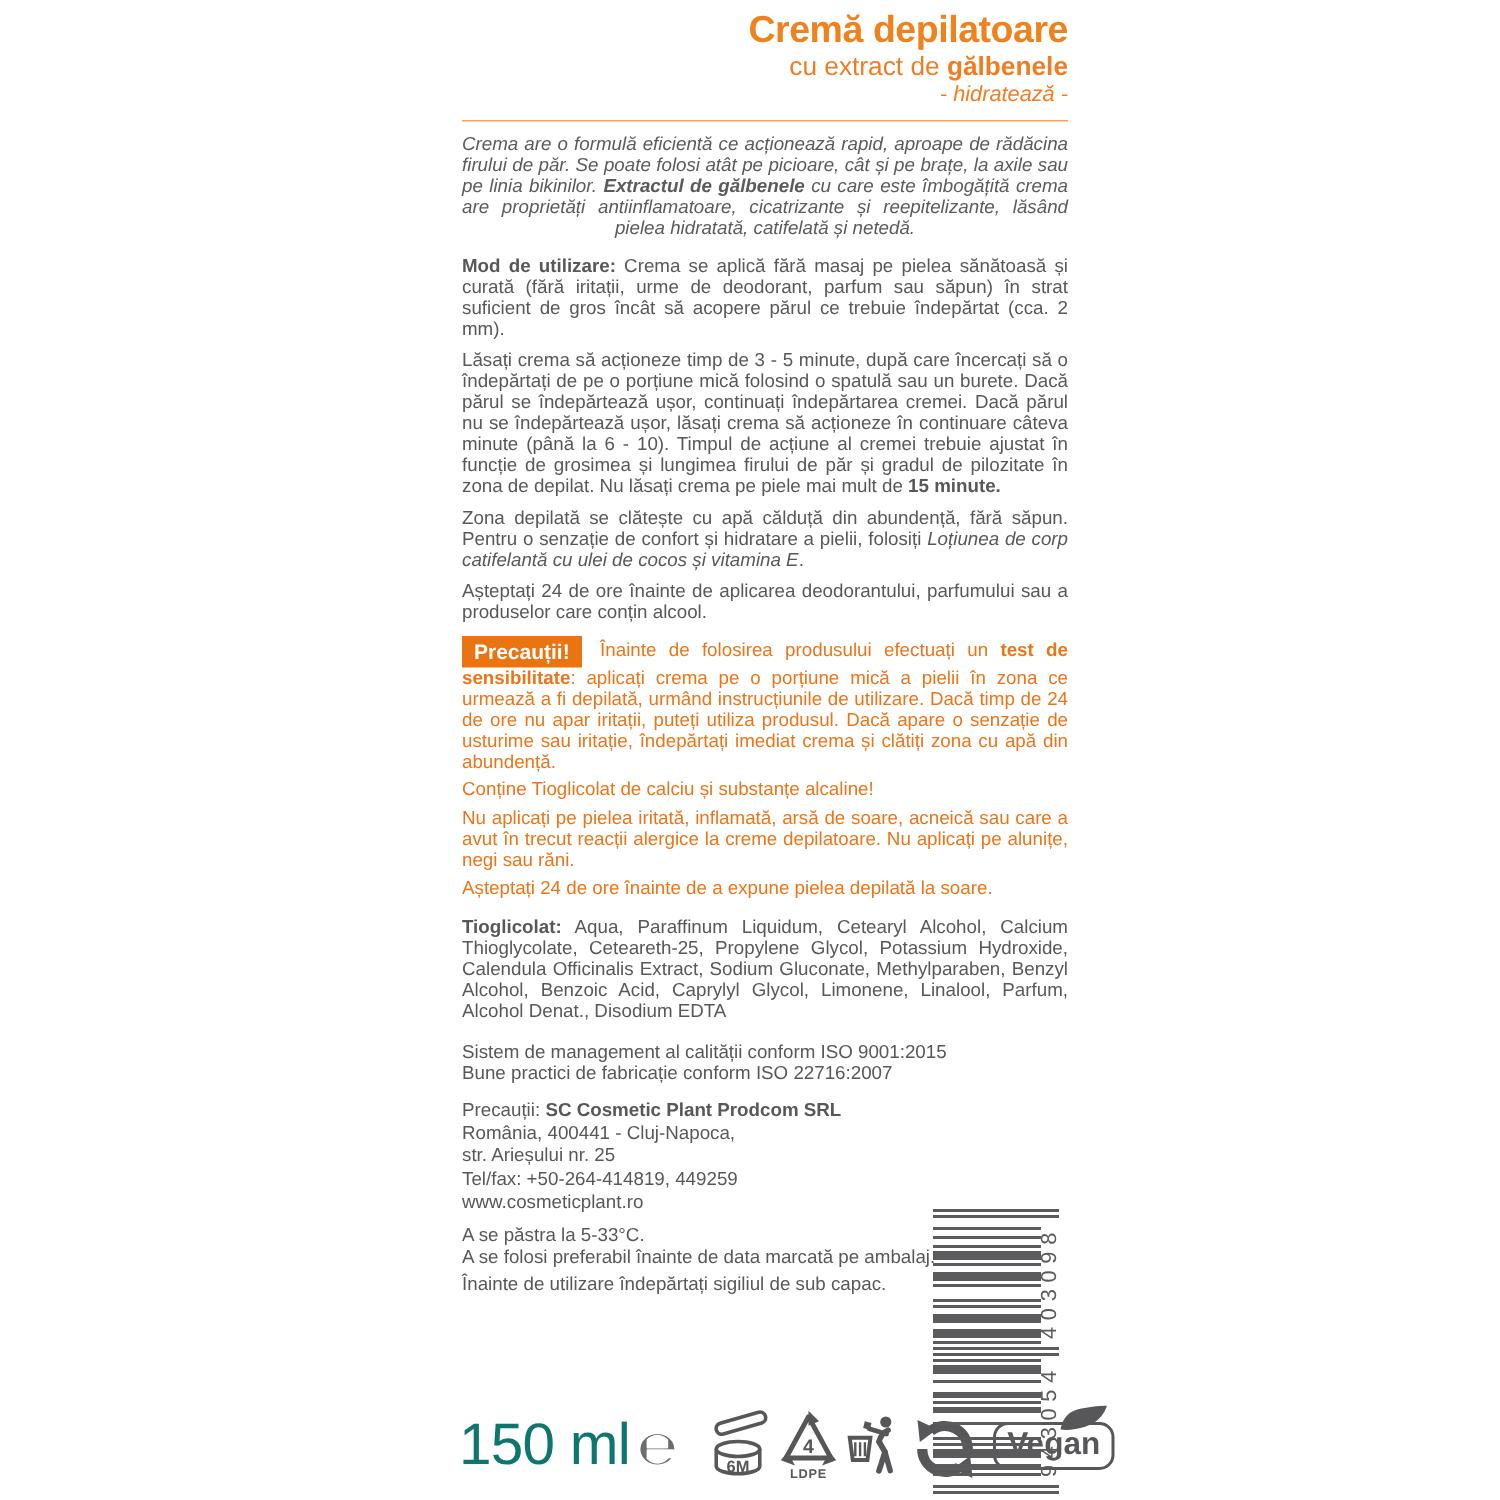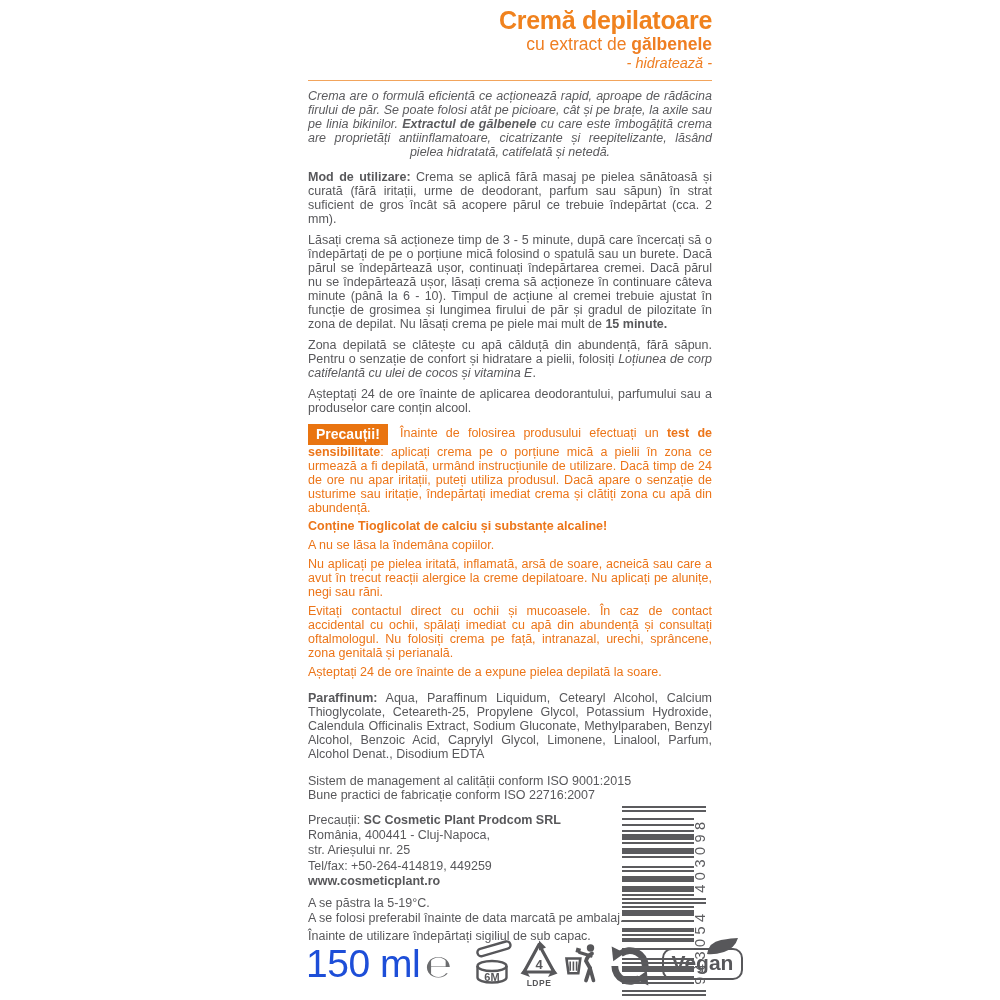--- a/index.html
+++ b/index.html
@@ -20,33 +20,33 @@
   .p { text-align:justify; margin-top:7px; }
   .intro { margin-top:8px; font-style:italic; text-align:justify; text-align-last:center; color:#5b5b5e; }
   .intro b { font-weight:bold; }
   .u1 { margin-top:11px; }
   b.lead { font-weight:bold; }
 
   
   .prec { margin-top:9px; color:#EC7519; }
   .prec .p, .prec .pi { color:#EC7519; }
   .badge { display:inline-block; background:#E97410; color:#fff; font-weight:bold; font-size:14px; line-height:16px; padding:2px 8px 3px; margin-right:4px; vertical-align:-2px; }
-  .contains { font-weight:bold; margin-top:4px; }
+  .contains { font-weight:normal; margin-top:4px; }
   .pi { text-align:justify; margin-top:5px; }
 
   .ingr { margin-top:12px; }
   .qual { margin-top:14px; line-height:13.5px; }
   .prod { margin-top:11px; line-height:15.2px; }
   .prod b { font-weight:bold; }
   .stor { margin-top:7px; line-height:15.2px; }
   .stor .s3 { margin-top:3px; }
 
   
   .footer { position:absolute; left:306px; top:934px; height:60px; display:flex; align-items:center; }
-  .vol { font-size:39px; color:#1d4ed8; letter-spacing:-0.5px; white-space:nowrap; }
+  .vol { font-size:39px; color:#0f766e; letter-spacing:-0.5px; white-space:nowrap; }
   .emark { font-family:"DejaVu Sans",sans-serif; font-size:31px; color:#6b6c6e; margin-left:5px; margin-top:4px; }
   .icons { display:flex; align-items:flex-end; margin-left:14px; }
   .icons > span { display:inline-flex; margin-left:5px; }
   .vegan { position:relative; margin-left:10px; border:2.6px solid #57575a; border-radius:10px; padding:0px 8px 2px; color:#57575a; font-weight:bold; font-size:21px; line-height:26px; background:#fff; }
   .vegan .leaf { position:absolute; top:-14px; right:2px; }
 
   
   .barcode { position:absolute; left:565px; top:863px; width:204px; height:90px; transform:rotate(-90deg); }
   .bars { position:absolute; inset:0; }
   .bar { position:absolute; top:0; width:2px; height:72px; background:#5b5b5e; }
@@ -74,43 +74,41 @@
 
   <p class="p"><span>Lăsați crema să acționeze timp de 3 - 5 minute, după care încercați să o îndepărtați de pe o porțiune mică folosind o spatulă sau un burete. Dacă părul se îndepărtează ușor, continuați îndepărtarea cremei. Dacă părul nu se îndepărtează ușor, lăsați crema să acționeze în continuare câteva minute (până la 6 - 10). Timpul de acțiune al cremei trebuie ajustat în funcție de grosimea și lungimea firului de păr și gradul de pilozitate în zona de depilat. Nu lăsați crema pe piele mai mult de </span><b>15 minute.</b></p>
 
   <p class="p"><span>Zona depilată se clătește cu apă călduță din abundență, fără săpun. Pentru o senzație de confort și hidratare a pielii, folosiți </span><i>Loțiunea de corp catifelantă cu ulei de cocos și vitamina E</i><span>.</span></p>
 
   <p class="p">Așteptați 24 de ore înainte de aplicarea deodorantului, parfumului sau a produselor care conțin alcool.</p>
 
   <div class="prec">
     <p class="p" style="margin-top:0"><span class="badge">Precauții!</span> <span>Înainte de folosirea produsului efectuați un </span><b>test de sensibilitate</b><span>: aplicați crema pe o porțiune mică a pielii în zona ce urmează a fi depilată, urmând instrucțiunile de utilizare. Dacă timp de 24 de ore nu apar iritații, puteți utiliza produsul. Dacă apare o senzație de usturime sau iritație, îndepărtați imediat crema și clătiți zona cu apă din abundență.</span></p>
     <p class="contains">Conține Tioglicolat de calciu și substanțe alcaline!</p>
-    <p class="pi">A nu se lăsa la îndemâna copiilor.</p>
     <p class="pi">Nu aplicați pe pielea iritată, inflamată, arsă de soare, acneică sau care a avut în trecut reacții alergice la creme depilatoare. Nu aplicați pe alunițe, negi sau răni.</p>
-    <p class="pi">Evitați contactul direct cu ochii și mucoasele. În caz de contact accidental cu ochii, spălați imediat cu apă din abundență și consultați oftalmologul. Nu folosiți crema pe față, intranazal, urechi, sprâncene, zona genitală și perianală.</p>
     <p class="pi">Așteptați 24 de ore înainte de a expune pielea depilată la soare.</p>
   </div>
 
-  <p class="p ingr"><b class="lead">Paraffinum:</b> <span>Aqua, Paraffinum Liquidum, Cetearyl Alcohol, Calcium Thioglycolate, Ceteareth-25, Propylene Glycol, Potassium Hydroxide, Calendula Officinalis Extract, Sodium Gluconate, Methylparaben, Benzyl Alcohol, Benzoic Acid, Caprylyl Glycol, Limonene, Linalool, Parfum, Alcohol Denat., Disodium EDTA</span></p>
+  <p class="p ingr"><b class="lead">Tioglicolat:</b> <span>Aqua, Paraffinum Liquidum, Cetearyl Alcohol, Calcium Thioglycolate, Ceteareth-25, Propylene Glycol, Potassium Hydroxide, Calendula Officinalis Extract, Sodium Gluconate, Methylparaben, Benzyl Alcohol, Benzoic Acid, Caprylyl Glycol, Limonene, Linalool, Parfum, Alcohol Denat., Disodium EDTA</span></p>
 
   <div class="qual">
     <div>Sistem de management al calității conform ISO 9001:2015</div>
     <div>Bune practici de fabricație conform ISO 22716:2007</div>
   </div>
 
   <div class="prod">
     <div><span>Precauții:</span> <b>SC Cosmetic Plant Prodcom SRL</b></div>
     <div>România, 400441 - Cluj-Napoca,</div>
     <div>str. Arieșului nr. 25</div>
     <div>Tel/fax: +50-264-414819, 449259</div>
-    <div style="font-weight:bold">www.cosmeticplant.ro</div>
+    <div style="font-weight:normal">www.cosmeticplant.ro</div>
   </div>
 
   <div class="stor">
-    <div>A se păstra la 5-19°C.</div>
+    <div>A se păstra la 5-33°C.</div>
     <div>A se folosi preferabil înainte de data marcată pe ambalaj.</div>
     <div class="s3">Înainte de utilizare îndepărtați sigiliul de sub capac.</div>
   </div>
 
 </div>
 
 <div class="footer">
   <span class="vol">150 ml</span>
   <span class="emark">℮</span>
 

